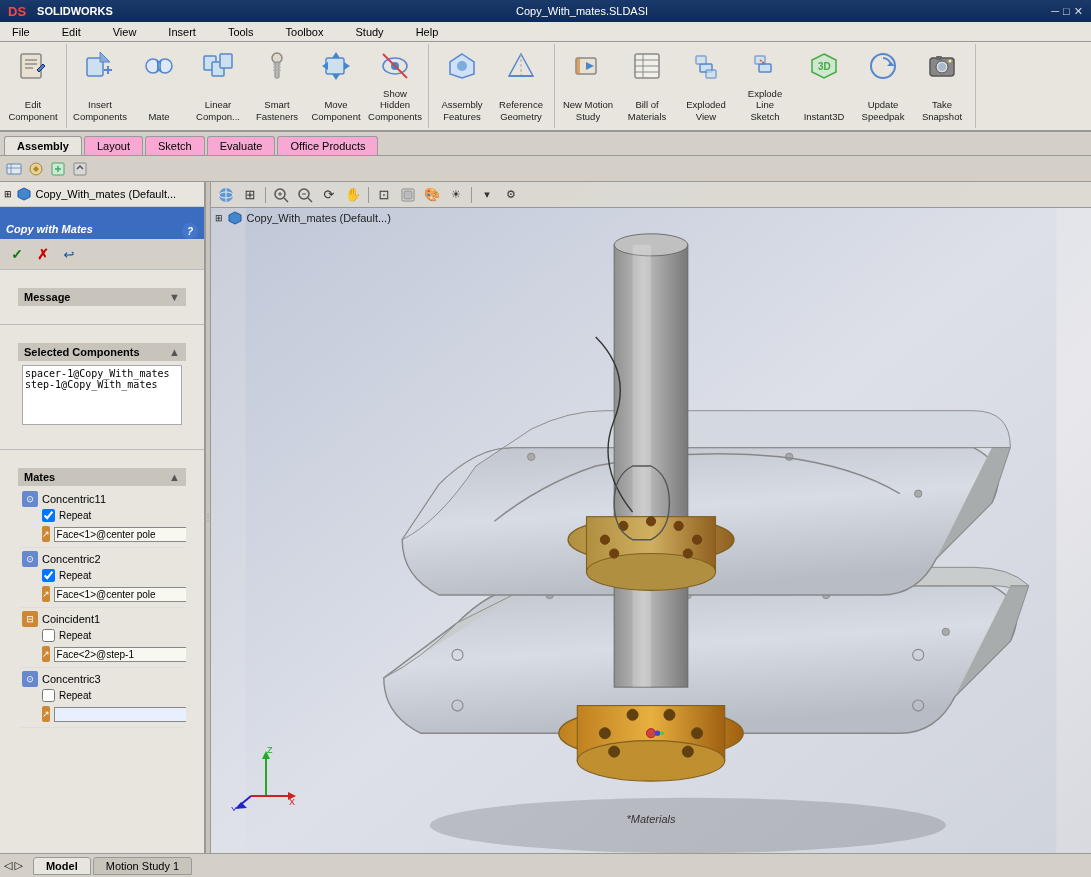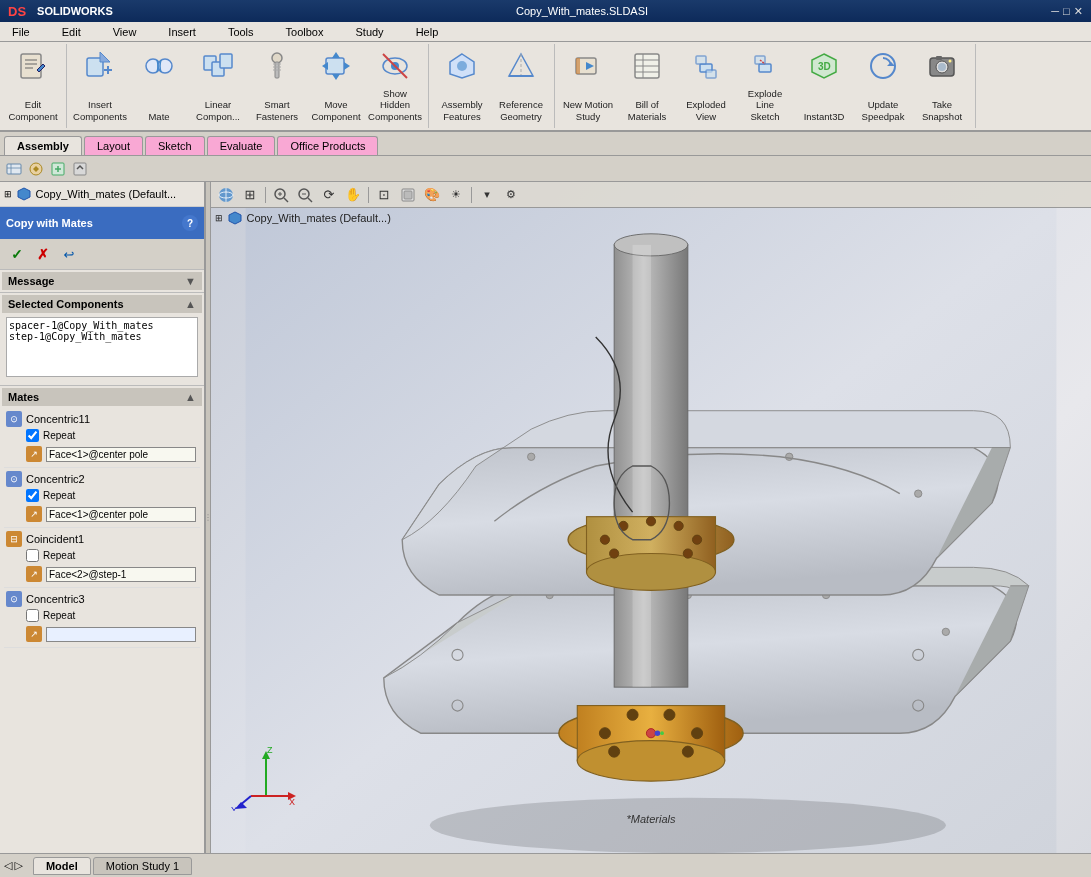--- a/index.html
+++ b/index.html
@@ -139,47 +139,48 @@
       border-right: 1px solid #999;
       display: flex;
       flex-direction: column;
       overflow: hidden;
     }
 
     #tree-header {
       height: 26px;
       background: #3a6cc0;
       display: flex;
-      align-items: center;
+      align-items: flex-start;
       justify-content: space-between;
       padding: 16px 6px;
       color: white;
       font-size: 11px;
       font-weight: bold;
+      font-style: italic;
     }
 
     #tree-content {
       padding: 4px;
       display: flex;
       align-items: center;
       gap: 4px;
       font-size: 11px;
       border-bottom: 1px solid #ccc;
     }
 
     #copy-with-mates-panel {
       flex: 1;
       display: flex;
       flex-direction: column;
       overflow: hidden;
     }
 
     .panel-section {
       border-bottom: 1px solid #bbb;
-      padding: 2px;
+      padding: 18px;
     }
     .panel-section-header {
       display: flex;
       align-items: center;
       justify-content: space-between;
       background: #c8c4bc;
       padding: 3px 6px;
       font-size: 11px;
       font-weight: bold;
       cursor: pointer;

